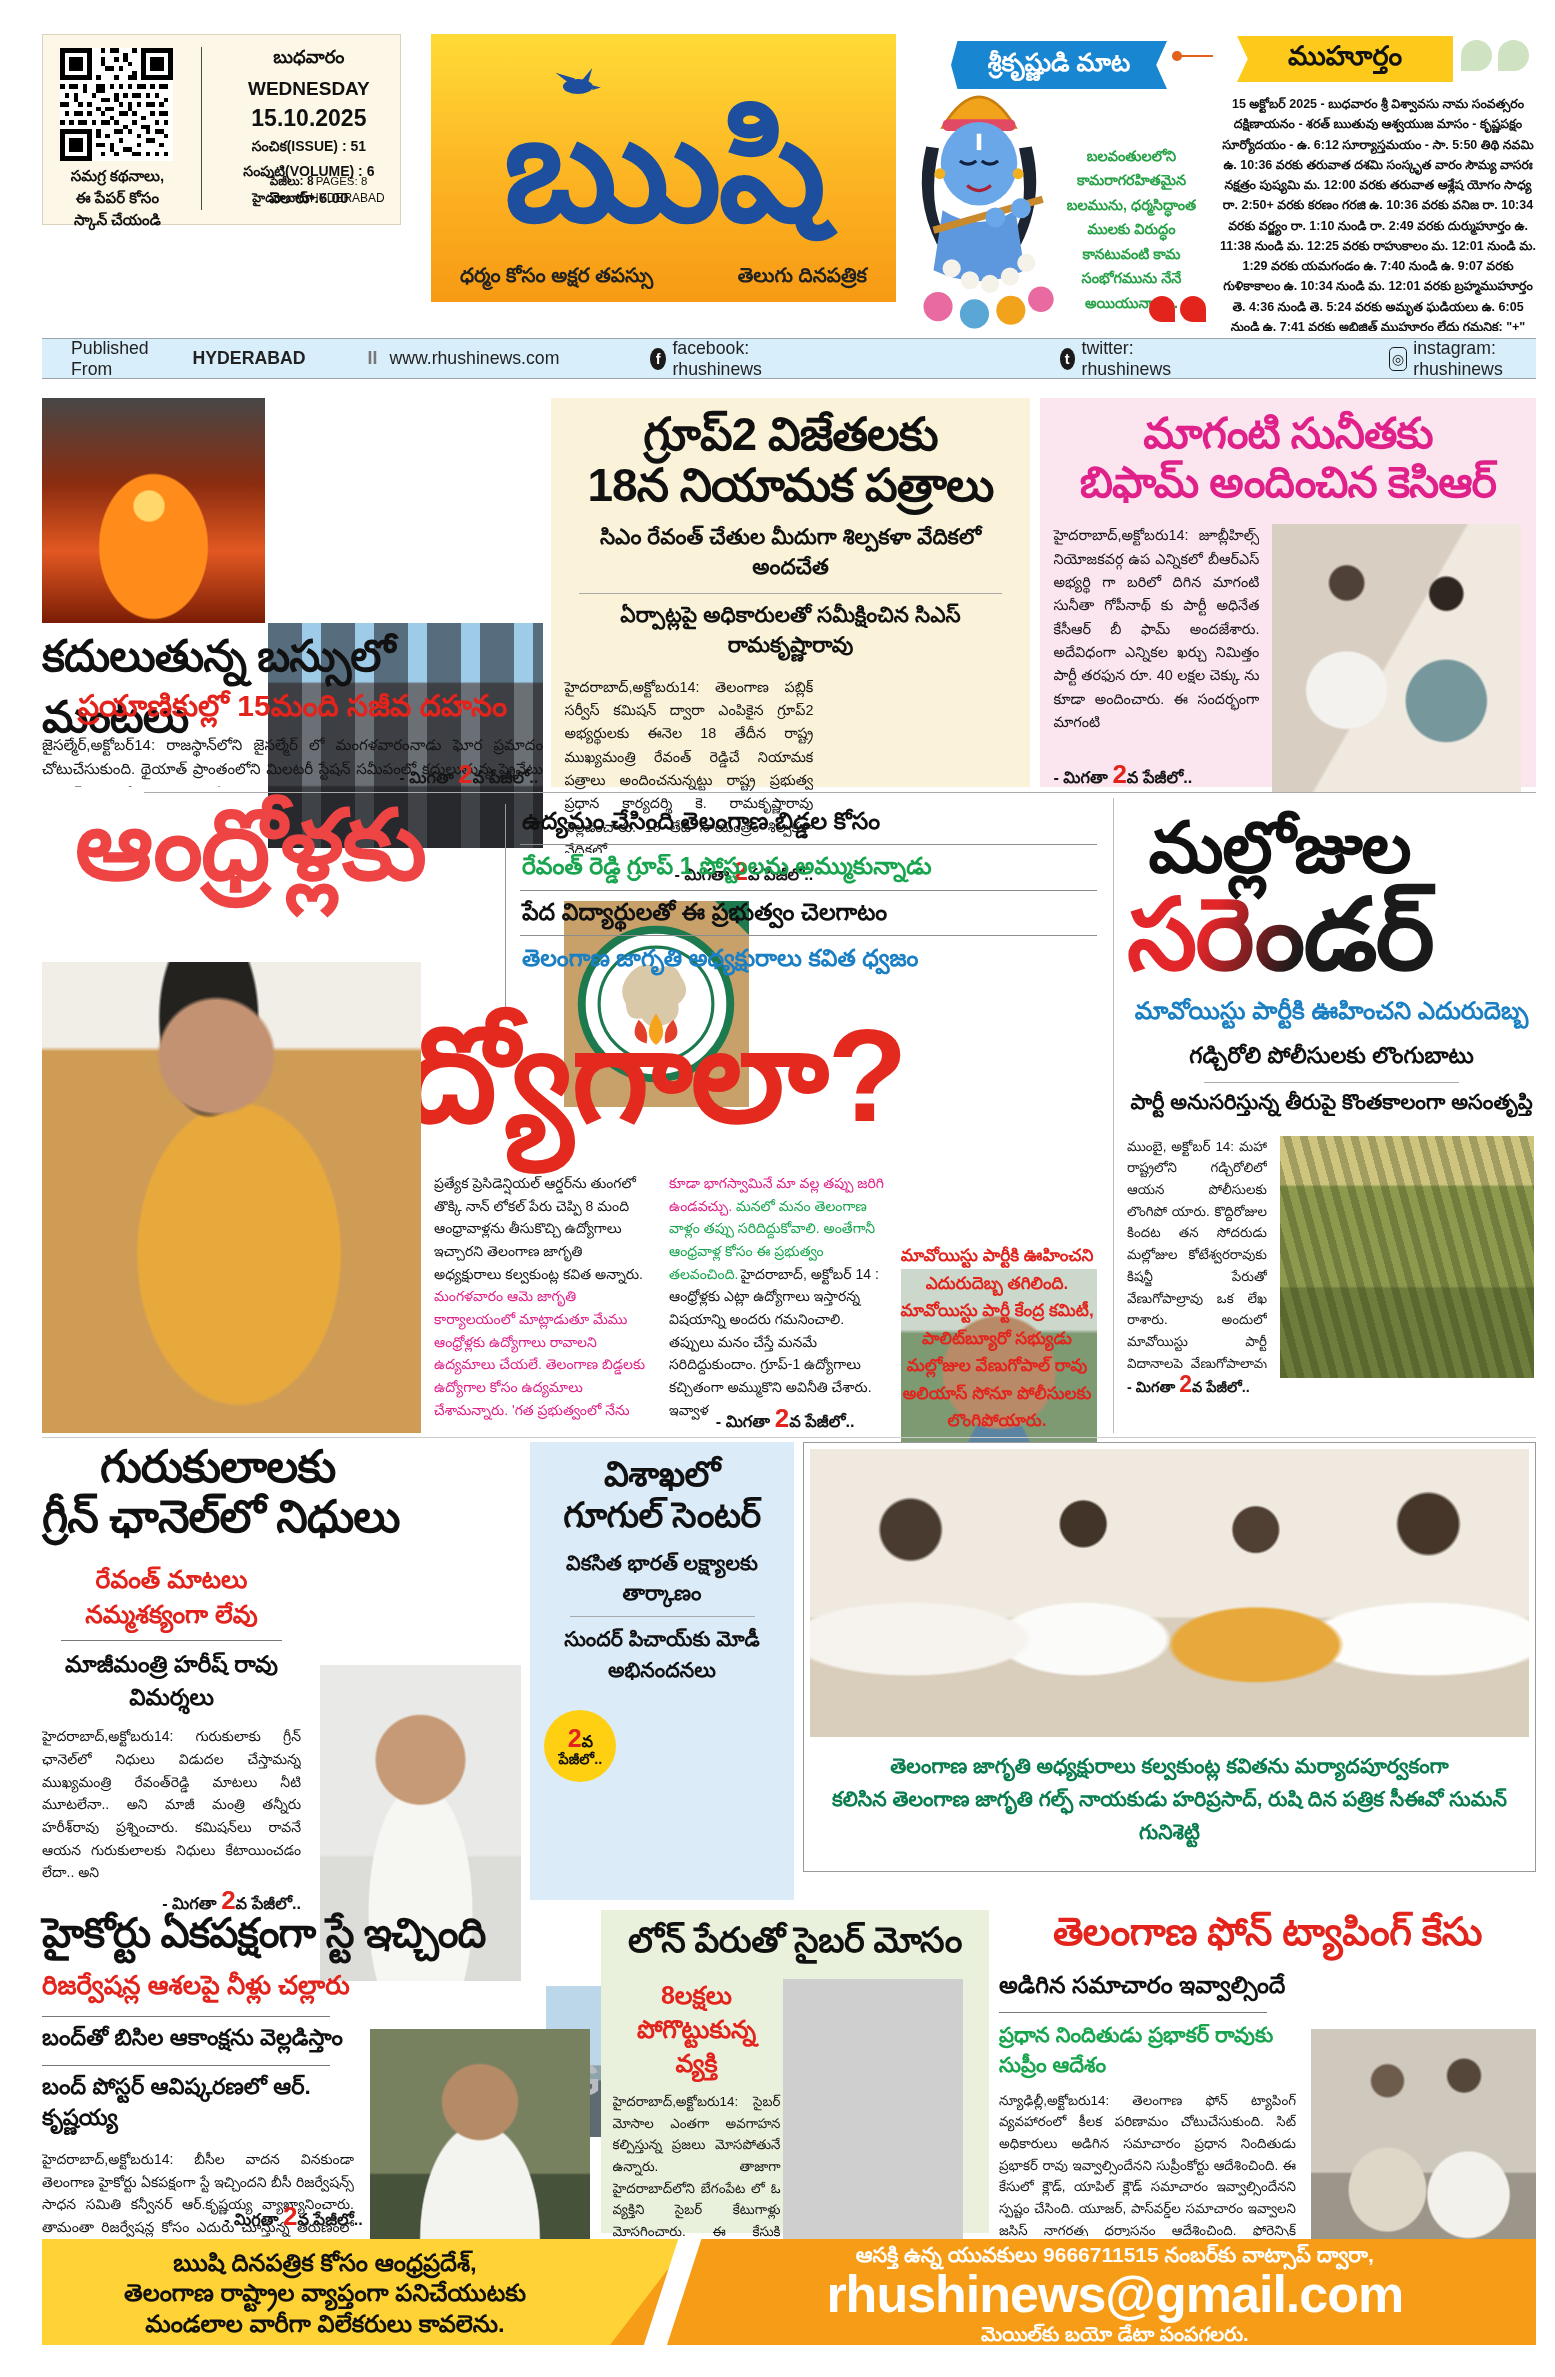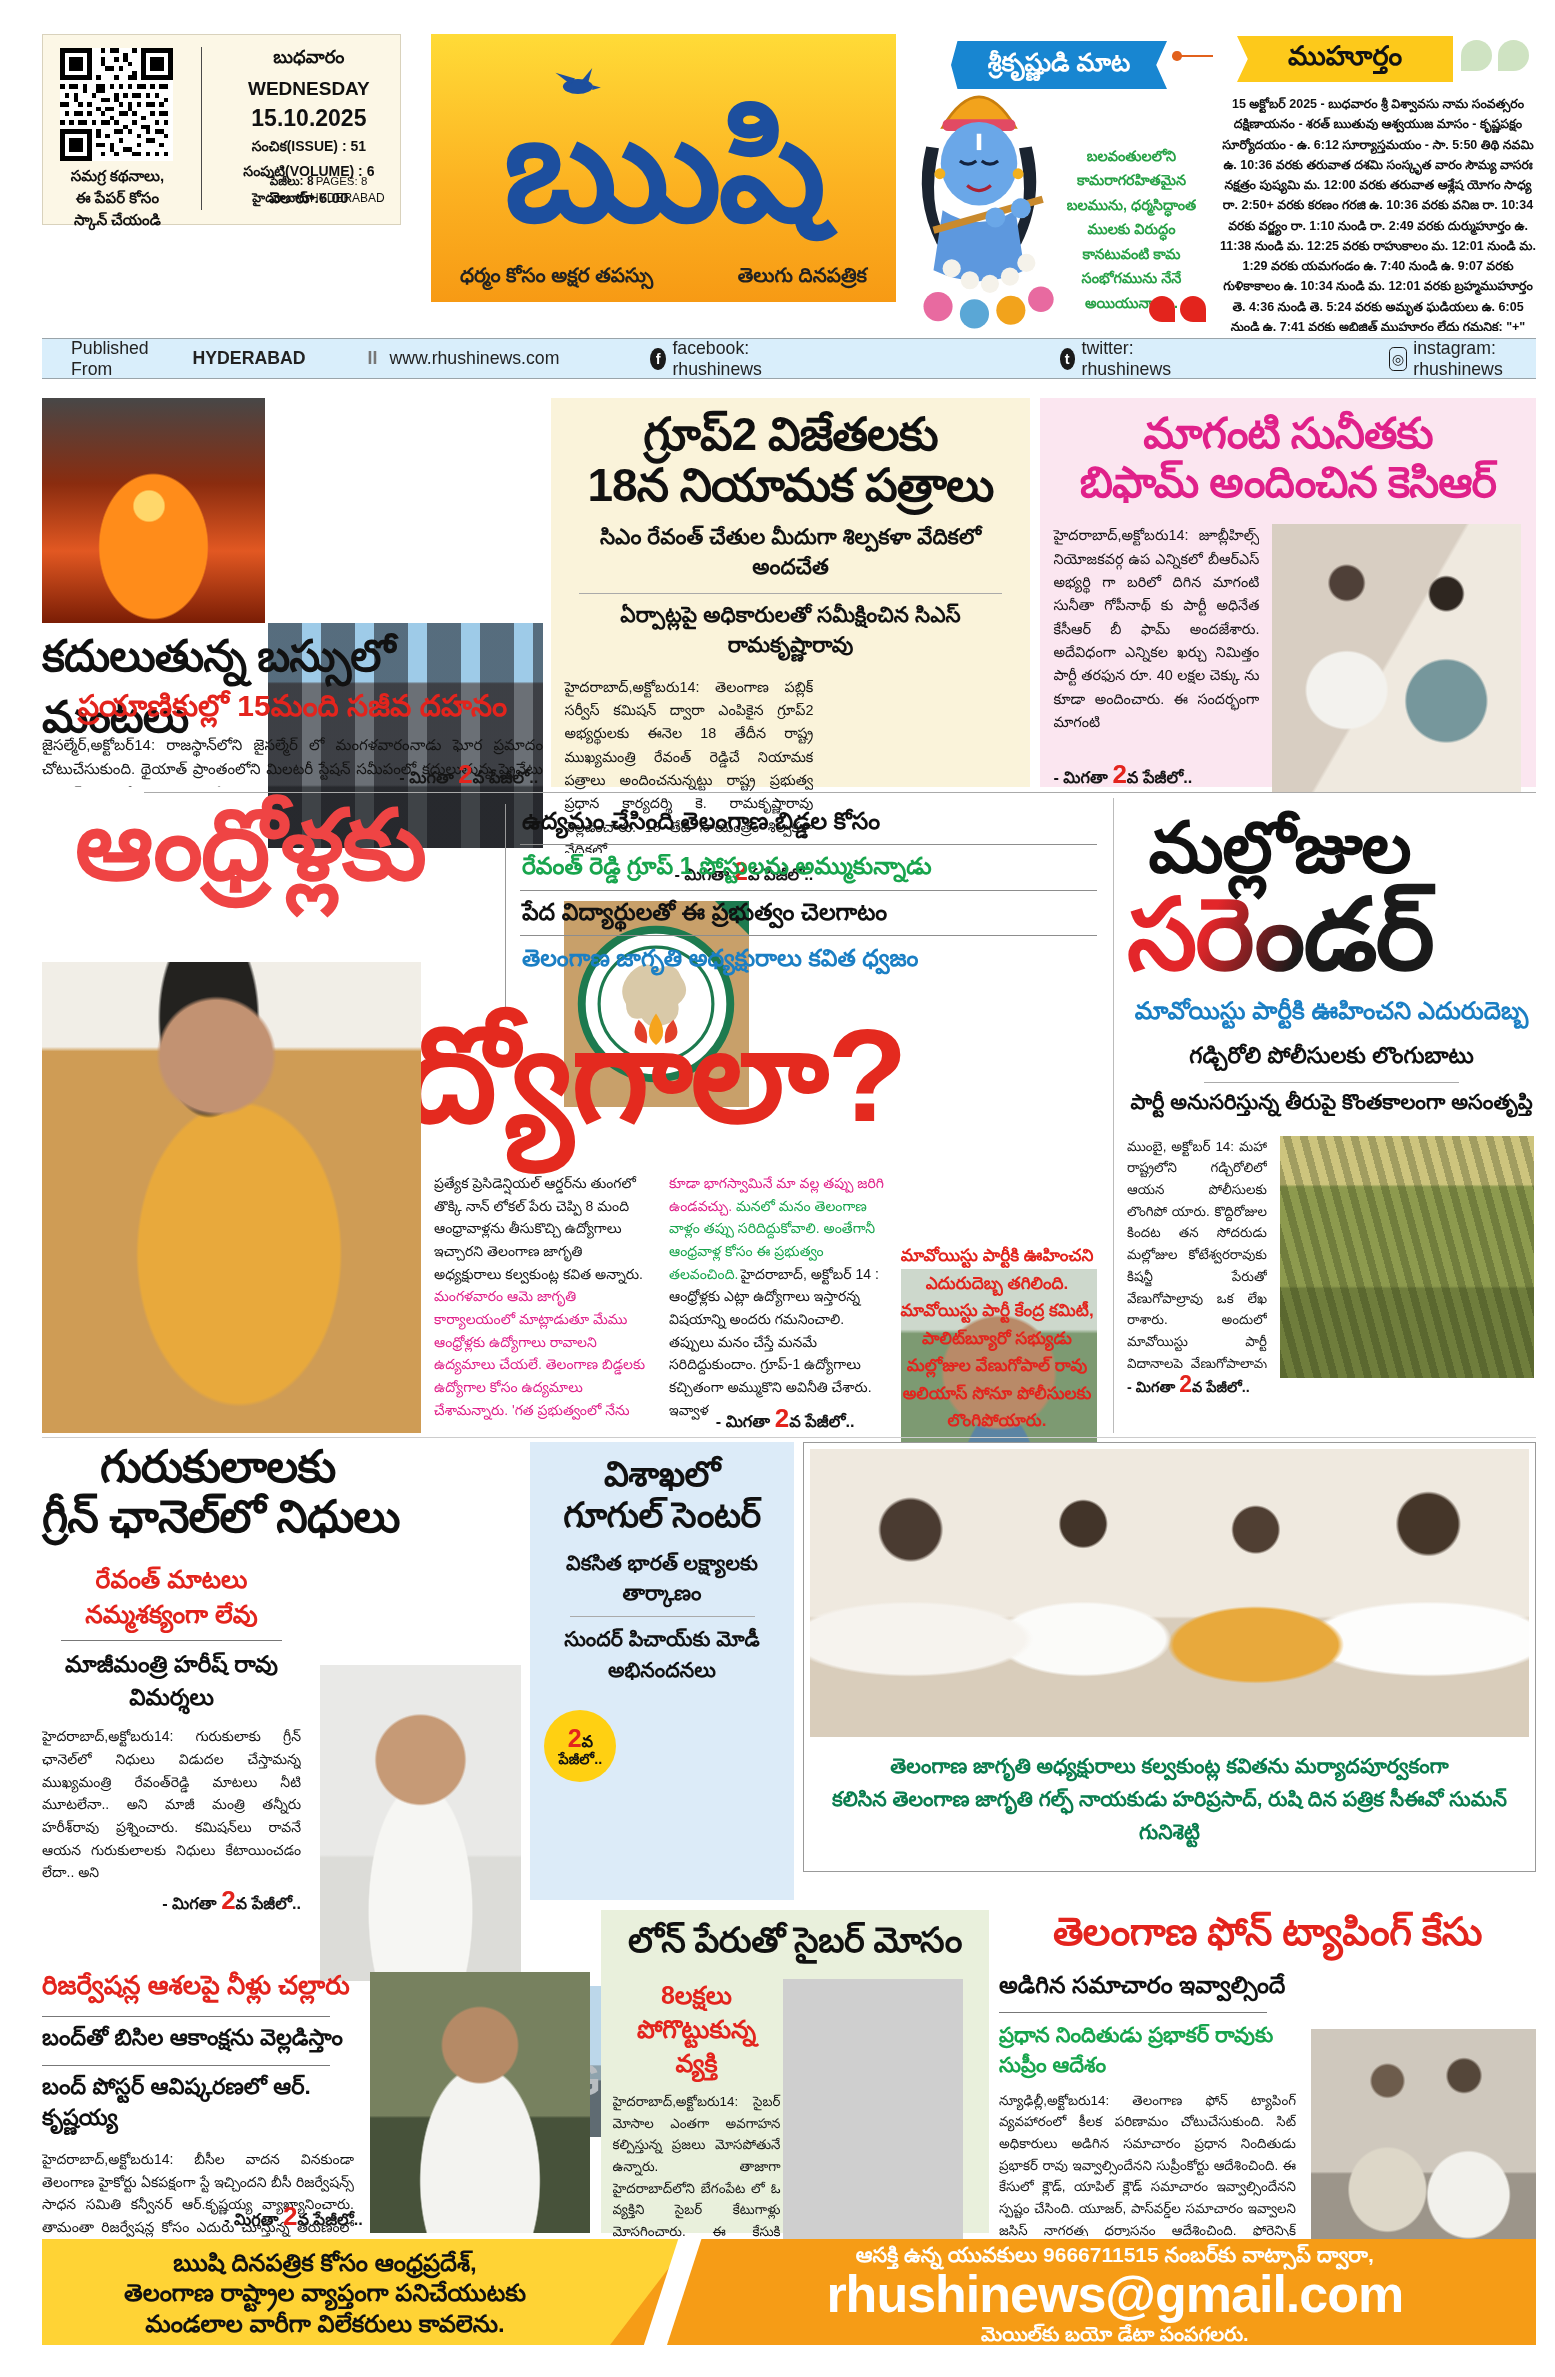--- a/index.html
+++ b/index.html
@@ -386,20 +386,21 @@
 
   <div class="abs" style="left:803px;top:1442px;width:733px;height:430px;border:1px solid #999;background:#fff;padding:5.8px;box-sizing:border-box;">
     <div class="photo photo-group" style="width:100%;height:288px;"></div>
     <div class="ctr b" style="margin-top:13.4px;font-size:20.6px;line-height:1.6;color:#0a7d4e;">
       <div>తెలంగాణ జాగృతి అధ్యక్షురాలు కల్వకుంట్ల కవితను మర్యాదపూర్వకంగా</div>
       <div>కలిసిన తెలంగాణ జాగృతి గల్ఫ్ నాయకుడు హరిప్రసాద్, రుషి దిన పత్రిక సీఈవో సుమన్ గునిశెట్టి</div>
     </div>
   </div>
 
   <div class="abs" style="left:42px;top:1910px;width:549px;height:323px;">
+    <div class="xb" style="font-size:41px;letter-spacing:-1px;">హైకోర్టు ఏకపక్షంగా స్టే ఇచ్చింది</div>
     <div style="position:absolute;left:0;top:60px;width:312px;">
       <div class="xb c-red" style="font-size:26px;">రిజర్వేషన్ల ఆశలపై నీళ్లు చల్లారు</div>
       <div class="rule" style="margin:8.6px 0;width:288px;border-color:#777;"></div>
       <div class="xb" style="font-size:22.5px;">బంద్‌తో బిసిల ఆకాంక్షను వెల్లడిస్తాం</div>
       <div class="rule" style="margin:8.6px 0;width:288px;border-color:#777;"></div>
       <div class="xb" style="font-size:22.5px;">బంద్ పోస్టర్ ఆవిష్కరణలో ఆర్. కృష్ణయ్య</div>
       <div class="body-txt" style="font-size:14px;margin-top:11.5px;width:312px;height:122px;overflow:hidden;">హైదరాబాద్,అక్టోబరు14: బీసీల వాదన వినకుండా తెలంగాణ హైకోర్టు ఏకపక్షంగా స్టే ఇచ్చిందని బీసీ రిజర్వేషన్స్ సాధన సమితి కన్వీనర్ ఆర్.కృష్ణయ్య వ్యాఖ్యానించారు. తామంతా రిజర్వేషన్ల కోసం ఎదురు చూస్తున్న తరుణంలో నోటికాడ బుక్క ఎత్తిపోయిందన్నారు. ఇది తమను ఎంతగానో ఆందోళనకు</div>
     </div>
     <div class="abs more" style="left:182px;bottom:0;">
       <span>- మిగతా</span> <span class="num">2</span><span>వ పేజీలో..</span>

